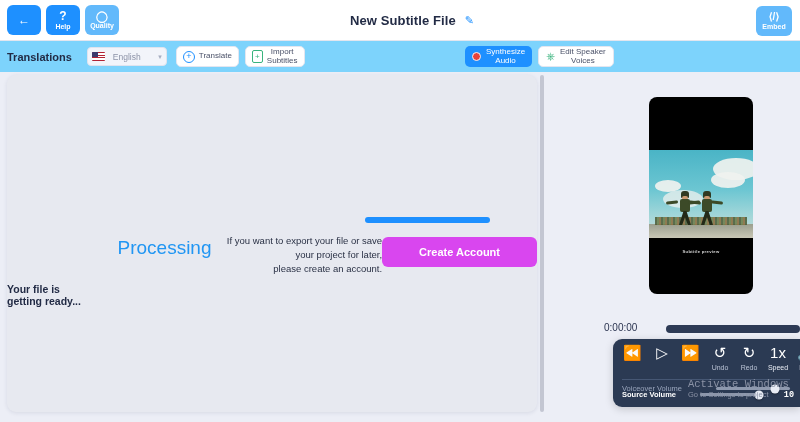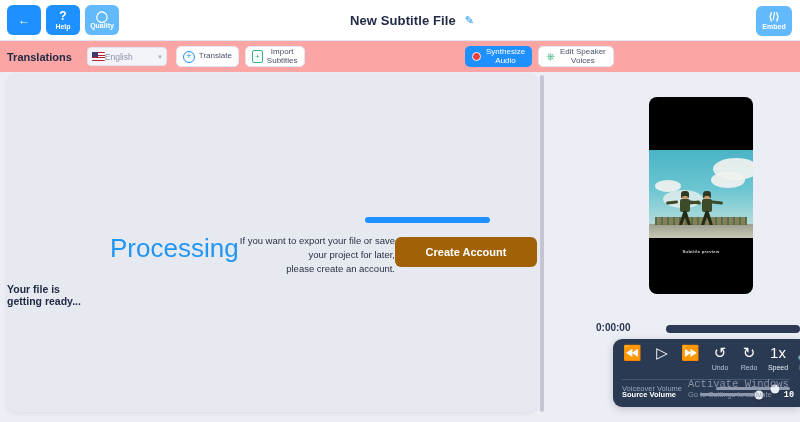--- a/index.html
+++ b/index.html
@@ -42,28 +42,28 @@
     position: absolute; right: 8px; top: 6px;
     width: 36px; height: 30px; border-radius: 6px; background: #62b9fb;
     display: flex; flex-direction: column; align-items: center; justify-content: center;
     color: #fff; font-size: 7px; font-weight: 600; line-height: 1.05; cursor: pointer;
   }
   .tb-embed .glyph { font-size: 10px; font-weight: 700; }
 
   
   .subbar {
     position: absolute; left: 0; top: 41px; width: 800px; height: 31px;
-    background: #fca5a5; display: flex; align-items: center;
+    background: #7dd3fc; display: flex; align-items: center;
   }
   .sub-label { font-size: 11px; font-weight: 700; color: #222b45; margin-left: 7px; }
 
   .lang-select {
     margin-left: 15px; width: 80px; height: 19px; background: #f2f4fa;
     border: 1px solid #dfe3ee; border-radius: 4px;
-    display: flex; align-items: center; gap: 0; padding: 0 4px; cursor: pointer;
+    display: flex; align-items: center; gap: 8px; padding: 0 4px; cursor: pointer;
   }
   .flag {
     width: 13px; height: 9px; border-radius: 1px; flex: 0 0 auto;
     background:
       linear-gradient(to bottom,
         #b22234 0 14%, #fff 14% 28%, #b22234 28% 42%, #fff 42% 56%,
         #b22234 56% 70%, #fff 70% 84%, #b22234 84% 100%);
     position: relative; overflow: hidden;
   }
   .flag::before {
@@ -103,30 +103,30 @@
   .ic-mic { color: #39b37d; font-size: 11px; }
 
   
   .left-panel {
     position: absolute; left: 7px; top: 75px; width: 530px; height: 337px;
     background: #e7e9f0; border-radius: 9px;
     box-shadow: 0 1px 4px rgba(30,40,80,.10);
     display: flex; flex-direction: row; align-items: center;
   }
   .ready-text { margin-top: 103px; font-size: 10.5px; font-weight: 700; color: #222b45; }
-  .processing { margin-top: 9px; font-size: 26px; font-weight: 400; color: #2196f3; margin-left: 20px; }
+  .processing { margin-top: 9px; font-size: 19px; font-weight: 400; color: #2196f3; margin-left: 20px; }
   .progress-track {
     position: absolute; left: 365px; top: 217px; width: 125px; height: 6px;
     border-radius: 3px; background: #1e90ff;
   }
   .hint {
     margin-top: 23px; font-size: 9.5px; color: #2a3145; line-height: 1.45; text-align: right;
   }
   .btn-create {
-    margin-top: 17px; width: 222px; height: 30px; background: #a16207; border: none;
+    margin-top: 17px; width: 222px; height: 30px; background: #d946ef; border: none;
     border-radius: 6px; color: #fff; font-size: 11px; font-weight: 700;
     font-family: "Liberation Sans", sans-serif; cursor: pointer;
   }
 
   
   .divider {
     position: absolute; left: 540px; top: 75px; width: 4px; height: 337px;
     background: #c3c6d2; border-radius: 2px;
   }
 
@@ -168,22 +168,22 @@
   .s-arm-l { left: -11px; transform: rotate(-7deg); }
   .s-arm-r { left: 12px; transform: rotate(7deg); }
   .video-subtitle {
     position: absolute; left: 0; right: 0; top: 152px; text-align: center;
     font-size: 4.2px; color: #d8d8d8; letter-spacing: .3px; font-weight: 600;
     white-space: nowrap; overflow: hidden;
   }
 
   
   .timecode {
-    position: absolute; left: 48px; top: 250px; font-size: 10px;
-    font-weight: 700; color: #2b3450;
+    position: absolute; left: 56px; top: 250px; font-size: 10px;
+    font-weight: 400; color: #2b3450;
   }
   .timeline-track {
     position: absolute; left: 118px; top: 253px; width: 134px; height: 8px;
     background: #2d3a55; border-radius: 4px;
   }
 
   
   .dock {
     position: absolute; left: 65px; top: 267px; width: 187px; height: 68px;
     background: #2b3a53; border-radius: 9px 0 0 9px; color: #fff;
@@ -387,16 +387,16 @@
         <span class="slider">
           <span class="knob" id="knob-src" style="left: 100%;"></span>
         </span>
         <span class="vol-val">10</span>
       </div>
     </div>
   </div>
 
   <div class="watermark">
     <div class="wm1">Activate Windows</div>
-    <div class="wm2">Go to Settings to activate</div>
+    <div class="wm2">Go to Settings to project</div>
   </div>
 
 </div>
 
 </body></html>

